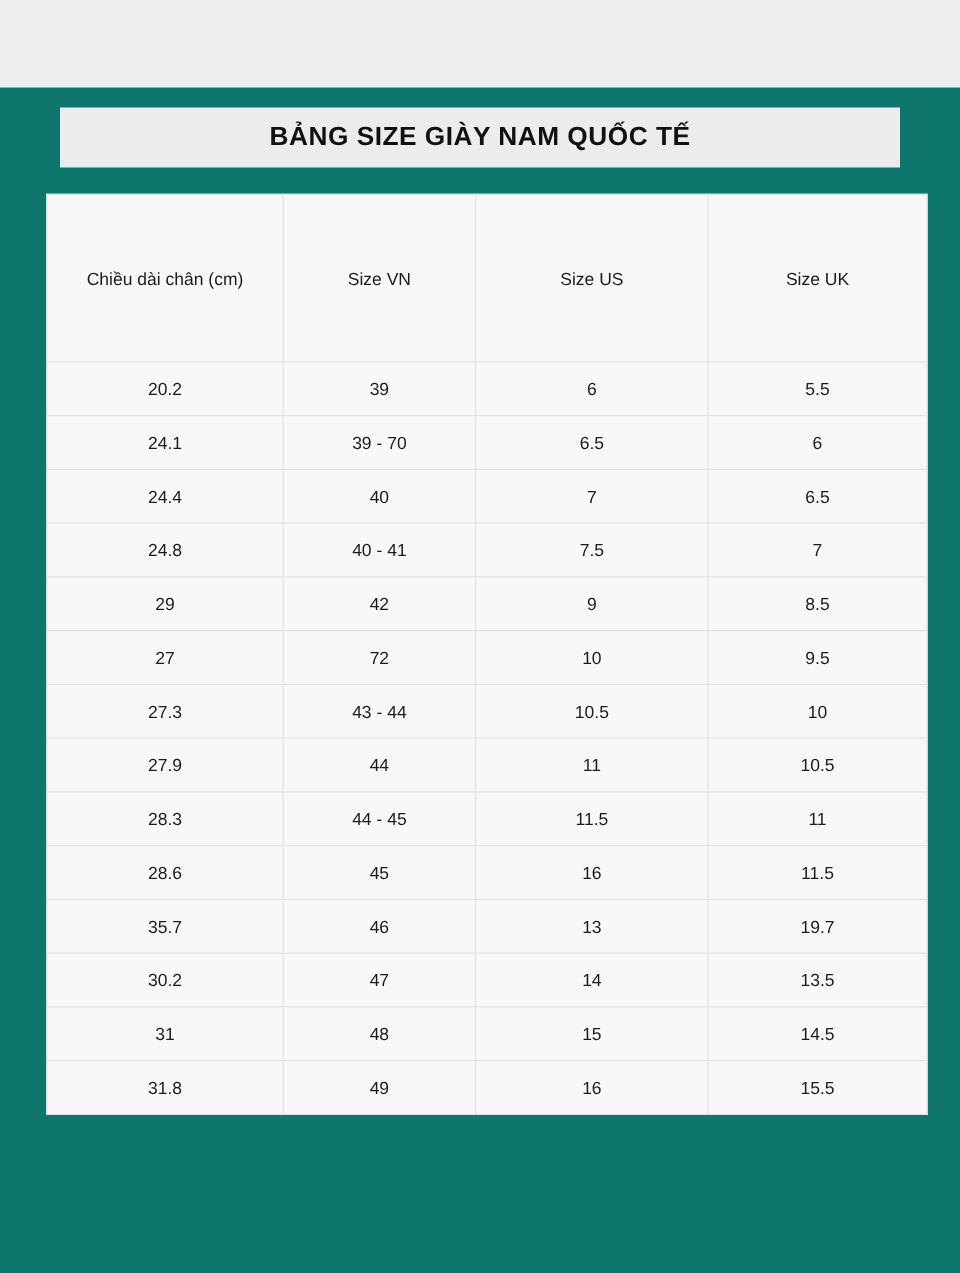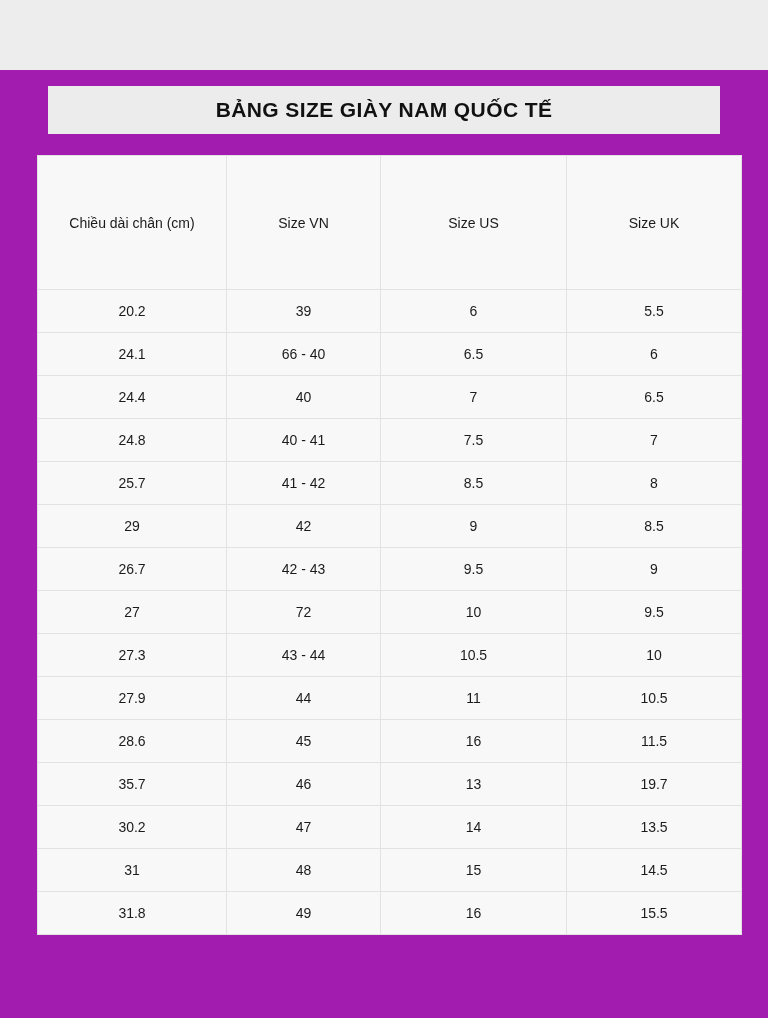--- a/index.html
+++ b/index.html
@@ -25,21 +25,21 @@
     height: 70px;
     background: #ededed;
   }
 
   .page-body {
     position: absolute;
     left: 0;
     top: 70px;
     width: 768px;
     height: 948px;
-    background: #a21caf;
+    background: #0f766e;
   }
 
   
   .title-banner {
     position: absolute;
     left: 48px;
     top: 16px;
     width: 672px;
     height: 48px;
     background: #ececec;
@@ -123,73 +123,67 @@
       </thead>
       <tbody id="table-body">
           <tr>
             <td>20.2</td>
             <td>39</td>
             <td>6</td>
             <td>5.5</td>
           </tr>
           <tr>
             <td>24.1</td>
-            <td>66 - 40</td>
+            <td>39 - 70</td>
             <td>6.5</td>
             <td>6</td>
           </tr>
           <tr>
             <td>24.4</td>
             <td>40</td>
             <td>7</td>
             <td>6.5</td>
           </tr>
           <tr>
             <td>24.8</td>
             <td>40 - 41</td>
             <td>7.5</td>
             <td>7</td>
           </tr>
           <tr>
-            <td>25.7</td>
-            <td>41 - 42</td>
-            <td>8.5</td>
-            <td>8</td>
-          </tr>
-          <tr>
             <td>29</td>
             <td>42</td>
             <td>9</td>
             <td>8.5</td>
           </tr>
           <tr>
-            <td>26.7</td>
-            <td>42 - 43</td>
-            <td>9.5</td>
-            <td>9</td>
-          </tr>
-          <tr>
             <td>27</td>
             <td>72</td>
             <td>10</td>
             <td>9.5</td>
           </tr>
           <tr>
             <td>27.3</td>
             <td>43 - 44</td>
             <td>10.5</td>
             <td>10</td>
           </tr>
           <tr>
             <td>27.9</td>
             <td>44</td>
             <td>11</td>
             <td>10.5</td>
           </tr>
           <tr>
+            <td>28.3</td>
+            <td>44 - 45</td>
+            <td>11.5</td>
+            <td>11</td>
+          </tr>
+          <tr>
             <td>28.6</td>
             <td>45</td>
             <td>16</td>
             <td>11.5</td>
           </tr>
           <tr>
             <td>35.7</td>
             <td>46</td>
             <td>13</td>
             <td>19.7</td>

